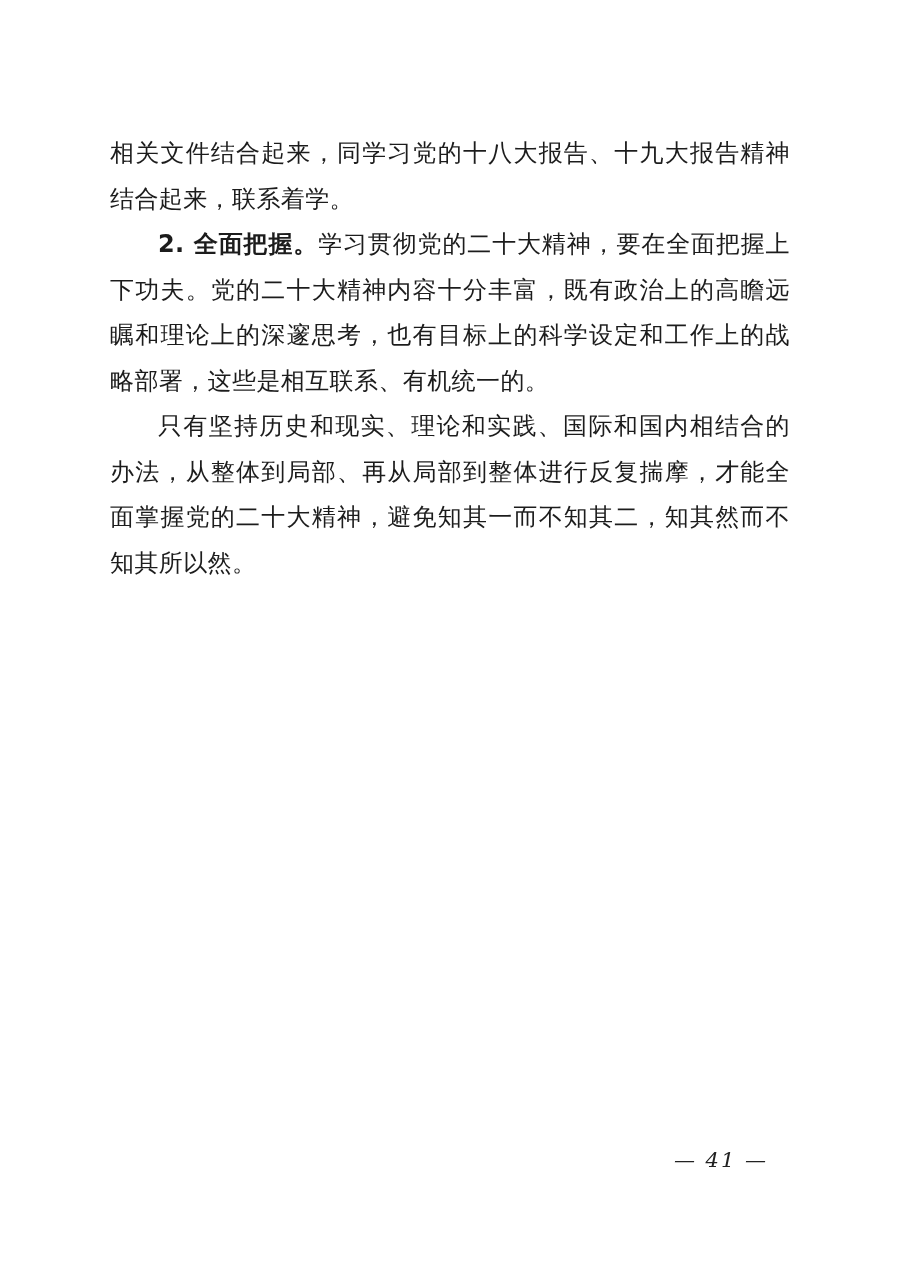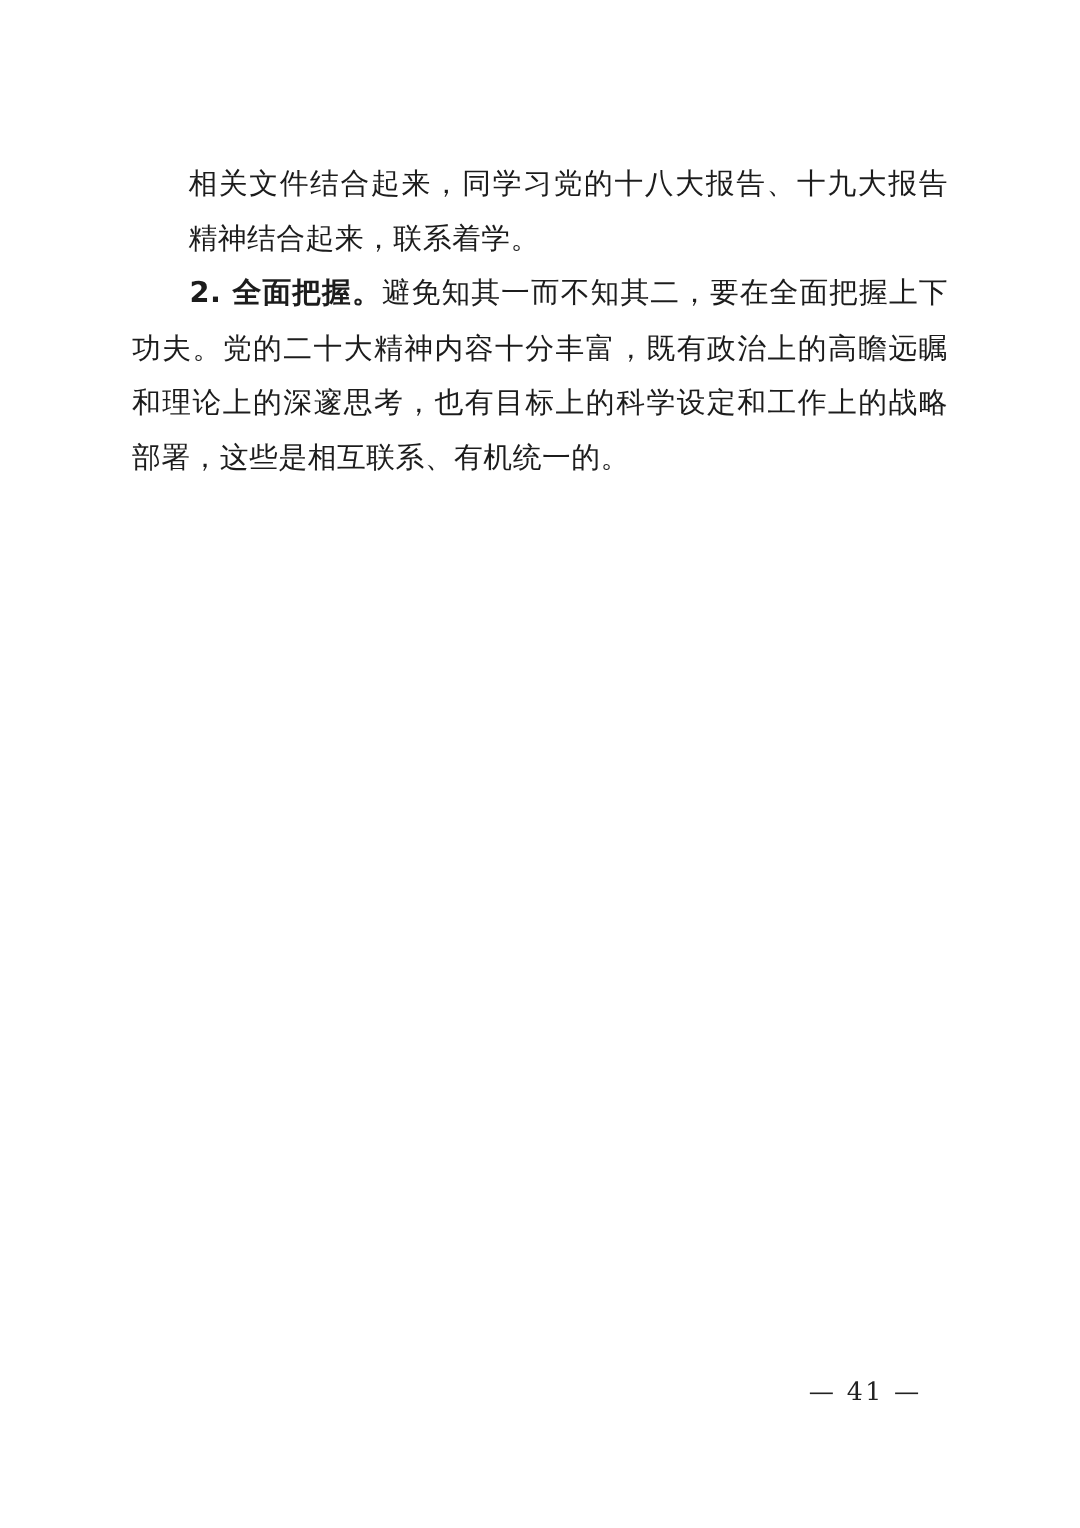--- a/index.html
+++ b/index.html
@@ -28,49 +28,50 @@
     text-justify: inter-ideograph;
     letter-spacing: 0.4px;
   }
   .para {
     margin: 0;
     padding: 0;
     text-indent: 2em;
   }
   .para.continuation {
     text-indent: 0;
-    margin-left: 47px;
   }
   .lead {
     font-family: "DejaVu Sans", "Liberation Sans", sans-serif;
     font-weight: 700;
   }
   .footer {
     position: absolute;
     top: 1146px;
     right: 132px;
     font-size: 21px;
     line-height: 28px;
     letter-spacing: 2px;
     color: #222222;
     font-family: "DejaVu Serif", "Liberation Serif", serif;
+    font-style: italic;
   }
 </style>
 </head>
 <body>
 
 <div class="page">
 
   <div class="text-block">
 
     <p class="para continuation"><span class="lead"></span><span>相关文件结合起来，同学习党的十八大报告、十九大报告精神结合起来，联系着学。</span></p>
 
 
 
-    <p class="para"><span class="lead">2. 全面把握。</span><span>避免知其一而不知其二，要在全面把握上下功夫。党的二十大精神内容十分丰富，既有政治上的高瞻远瞩和理论上的深邃思考，也有目标上的科学设定和工作上的战略部署，这些是相互联系、有机统一的。</span></p>
+    <p class="para"><span class="lead">2. 全面把握。</span><span>学习贯彻党的二十大精神，要在全面把握上下功夫。党的二十大精神内容十分丰富，既有政治上的高瞻远瞩和理论上的深邃思考，也有目标上的科学设定和工作上的战略部署，这些是相互联系、有机统一的。</span></p>
 
+    <p class="para"><span class="lead"></span><span>只有坚持历史和现实、理论和实践、国际和国内相结合的办法，从整体到局部、再从局部到整体进行反复揣摩，才能全面掌握党的二十大精神，避免知其一而不知其二，知其然而不知其所以然。</span></p>
 
 
   </div>
 
   <div class="footer">— 41 —</div>
 
 </div>
 
 </body></html>

